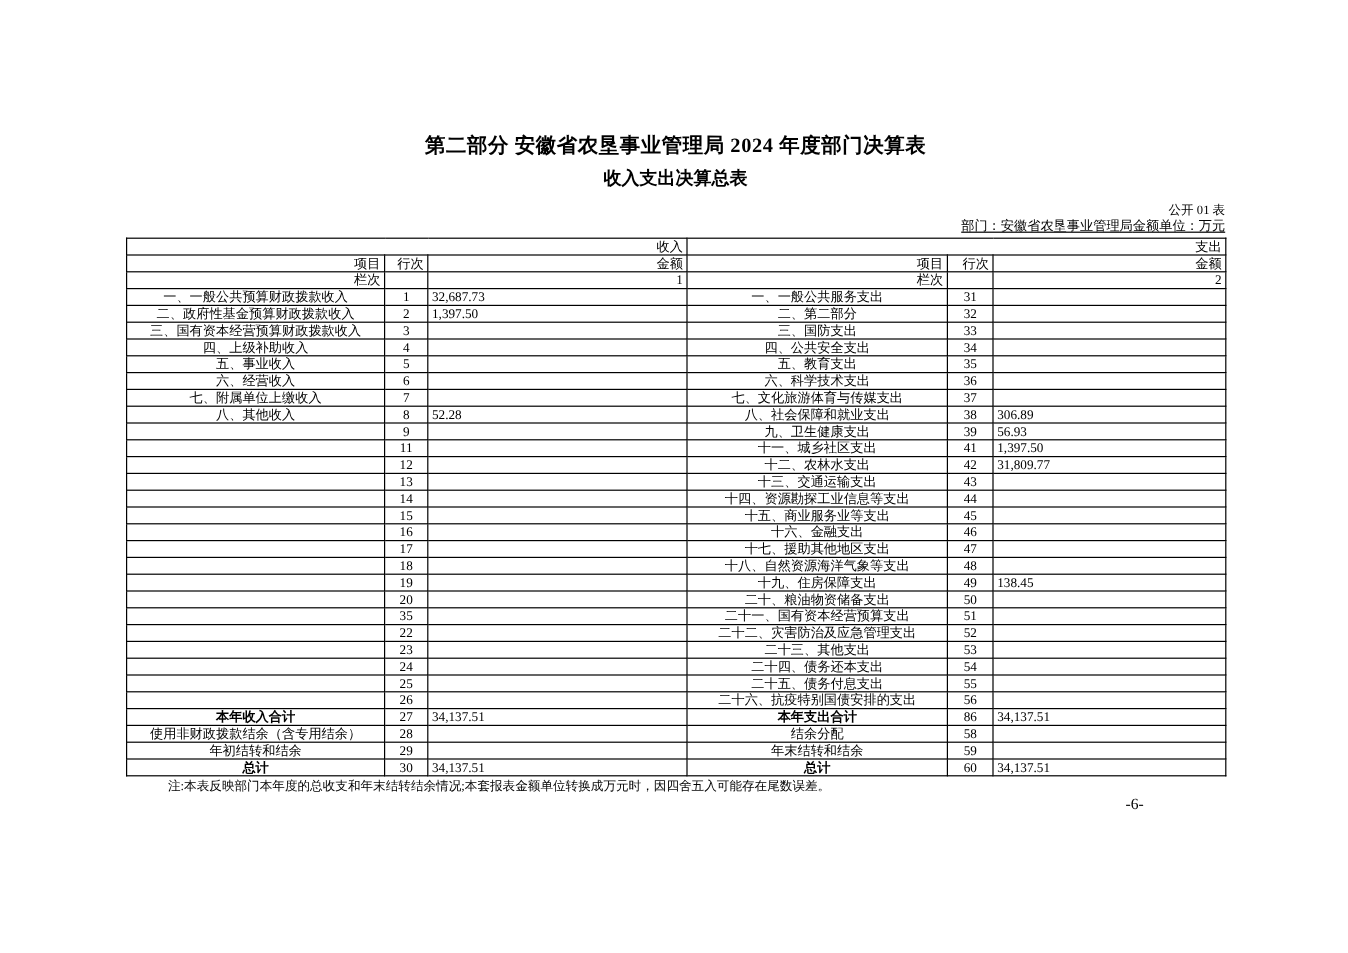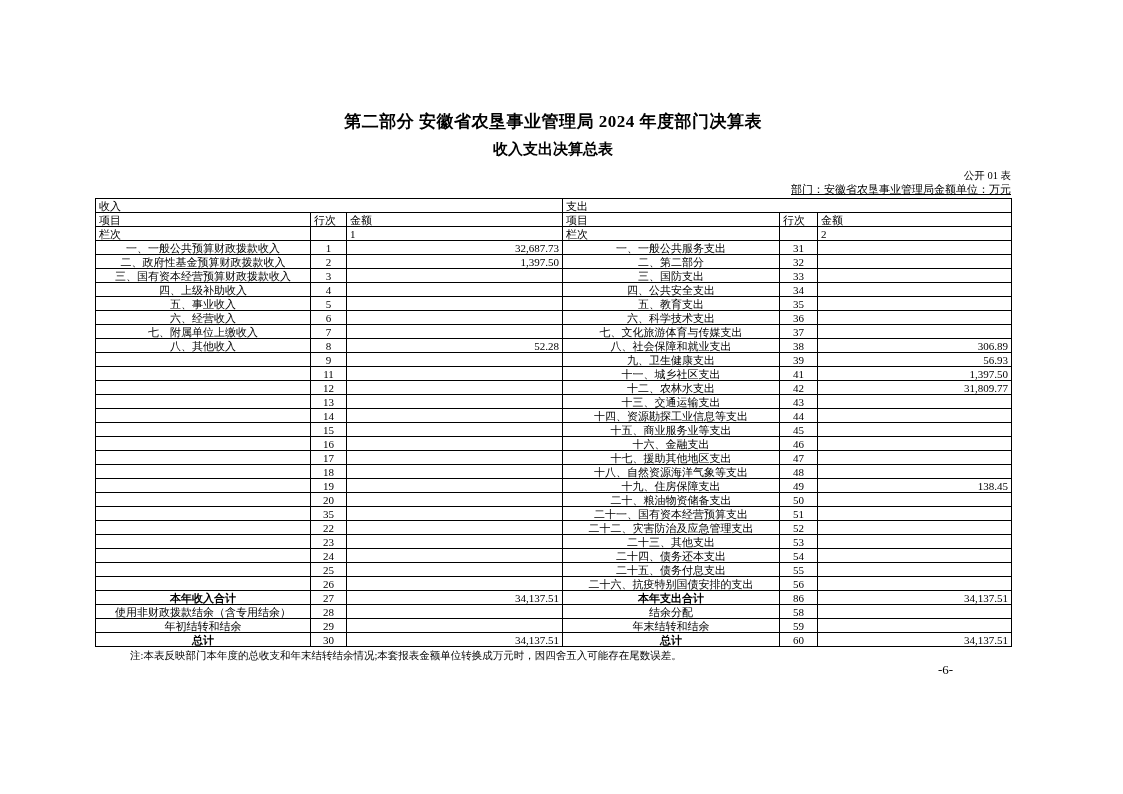--- a/index.html
+++ b/index.html
@@ -4,21 +4,21 @@
 <style>
   html,body { margin:0; padding:0; background:#ffffff; }
   .sheet {
     position:relative;
     width:1123px; height:794px;
     background:#ffffff;
     color:#000;
     font-family:"Liberation Serif","DejaVu Serif",serif;
     overflow:hidden;
   }
-  .content { position:absolute; left:95px; top:0; width:916px; }
+  .content { position:absolute; left:105px; top:0; width:916px; }
   .title {
     margin-top:112px;
     text-align:center;
     font-size:17px; font-weight:bold;
     line-height:20px;
     letter-spacing:0.5px;
   }
   .subtitle {
     margin-top:8px;
     text-align:center;
@@ -46,26 +46,26 @@
   table.budget th, table.budget td {
     border:1px solid #000;
     font-size:11px;
     line-height:12px;
     padding:0 3px;
     white-space:nowrap;
     overflow:hidden;
     font-weight:normal;
     height:13px;
   }
-  table.budget thead th { text-align:left; }
+  table.budget thead th { text-align:right; }
   table.budget tbody tr { height:13.5px; }
   td.item   { text-align:center; }
   td.item.total { text-align:center; font-weight:bold; }
   td.line   { text-align:center; }
-  td.amount { text-align:right;margin-top:12px; }
+  td.amount { text-align:left;margin-top:12px; }
   .note {
     margin-top:2px;
     font-size:10.5px; line-height:13px;margin-left:35px;
   }
   .page-number {
     position:absolute;
     left:938px; top:662px;
     font-size:13px;
   }
 </style>

